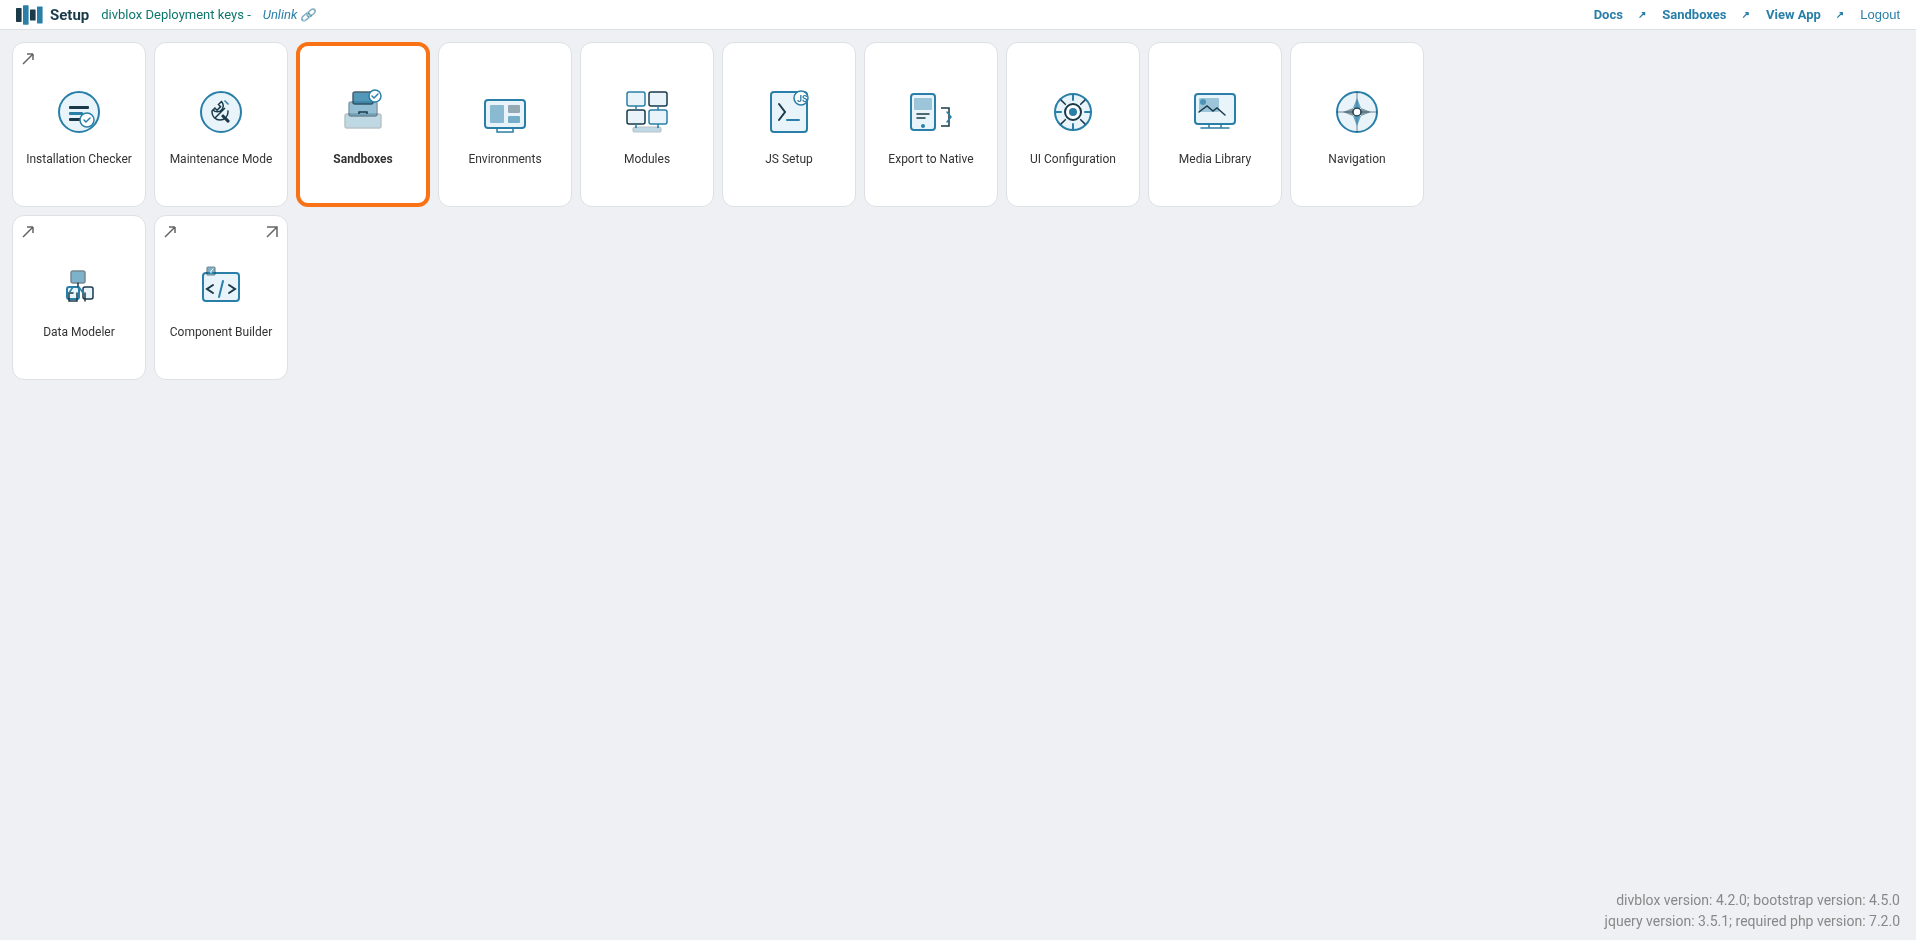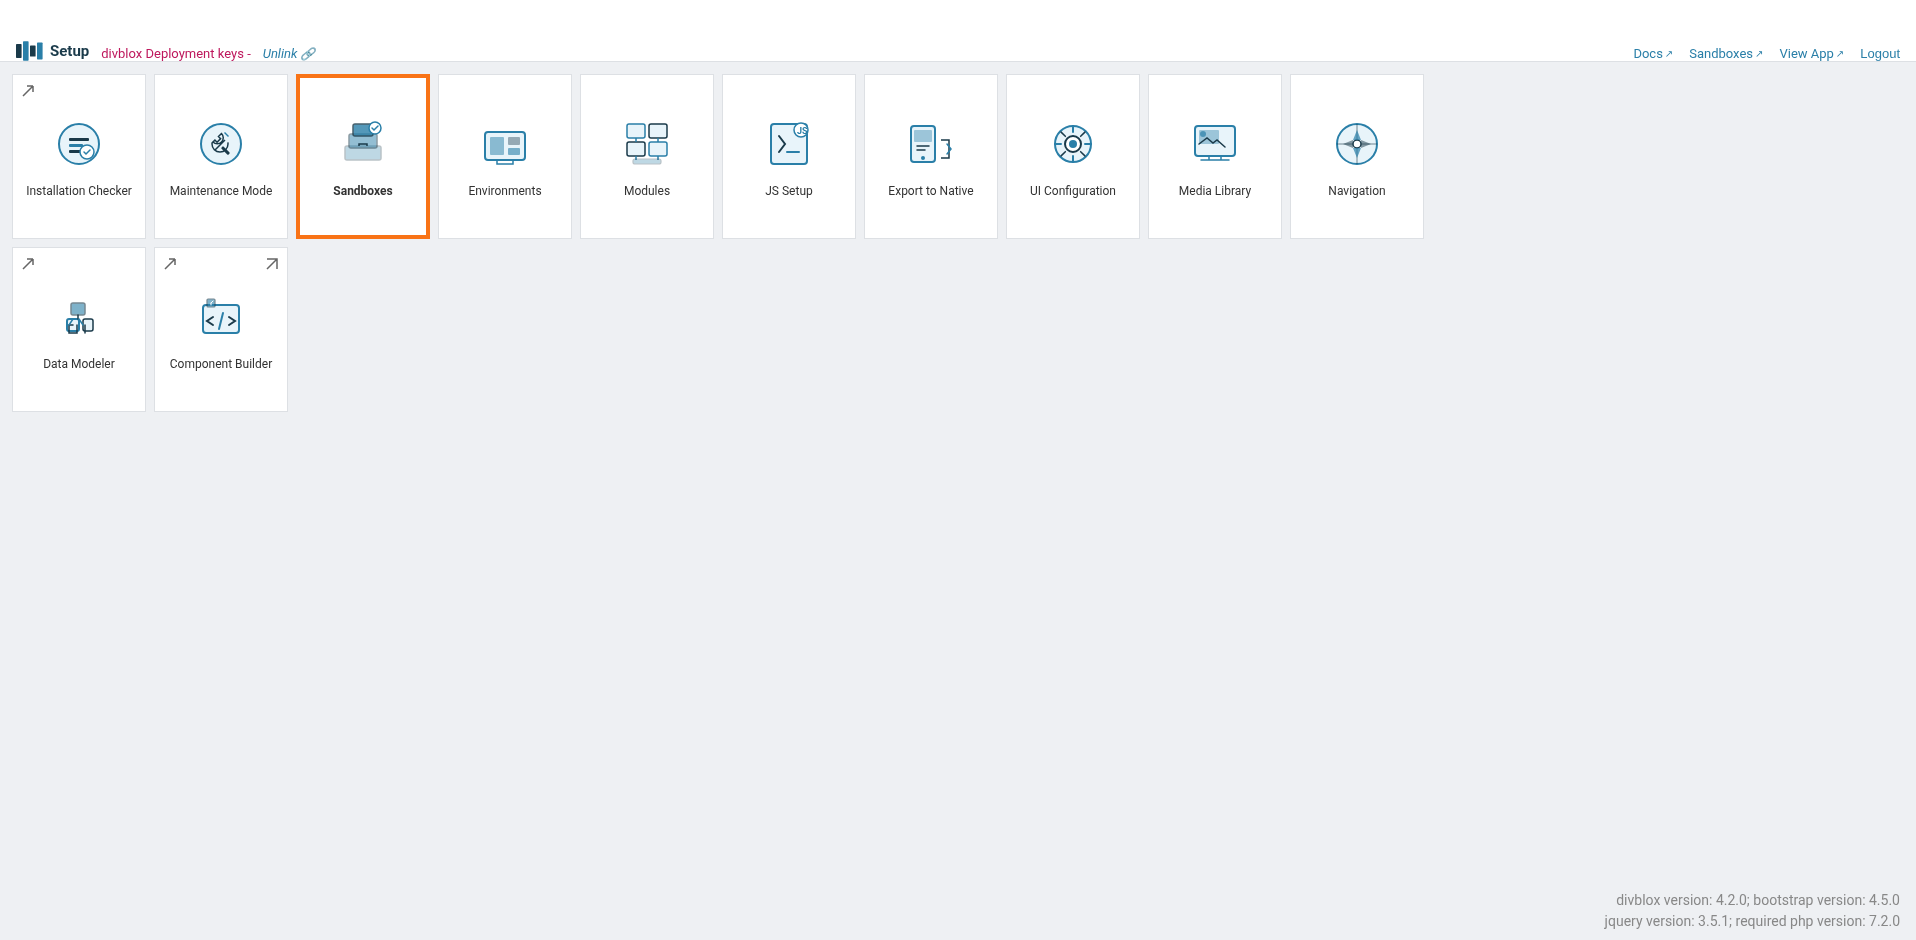--- a/index.html
+++ b/index.html
@@ -3,82 +3,83 @@
   <meta charset="utf-8">
   <style>
     * { box-sizing: border-box; margin: 0; padding: 0; }
     body {
       font-family: -apple-system, BlinkMacSystemFont, "Segoe UI", Roboto, sans-serif;
       background: #eef0f3;
       min-height: 100vh;
     }
     header {
       display: flex;
-      align-items: flex-end;
+      align-items: center;
       background: #fff;
       padding: 0 16px;
-      height: 62px;
+      height: 30px;
       border-bottom: 1px solid #dde0e4;
       gap: 12px;
     }
     .logo-area {
       display: flex;
       align-items: center;
       gap: 6px;
       font-weight: 700;
       font-size: 15px;
       color: #1a3a4a;
     }
     .logo-icon {
       width: 28px;
       height: 20px;
     }
     .deployment-text {
       font-size: 13px;
-      color: #be185d;
+      color: #0f766e;
     }
     .unlink-link {
       color: #2a7fa8;
       text-decoration: none;
       font-size: 13px;
       font-style: italic;
     }
     .header-right {
       margin-left: auto;
       display: flex;
       align-items: center;
       gap: 16px;
     }
     .header-link {
       color: #2a7fa8;
       text-decoration: none;
       font-size: 13px;
       display: flex;
       align-items: center;
-      gap: 2px;
+      gap: 15px;
+      font-weight: bold;
     }
     .logout-btn {
       color: #2a7fa8;
       background: none;
       border: none;
       font-size: 13px;
       cursor: pointer;
     }
     .main-content {
       padding: 12px;
     }
     .tiles-grid {
       display: flex;
       flex-wrap: wrap;
       gap: 8px;
     }
     .tile {
       background: #fff;
       border: 1px solid #dde0e4;
-      border-radius: 0;
+      border-radius: 12px;
       width: 134px;
       height: 165px;
       display: flex;
       flex-direction: column;
       align-items: center;
       justify-content: center;
       cursor: pointer;
       position: relative;
       transition: box-shadow 0.15s;
     }

